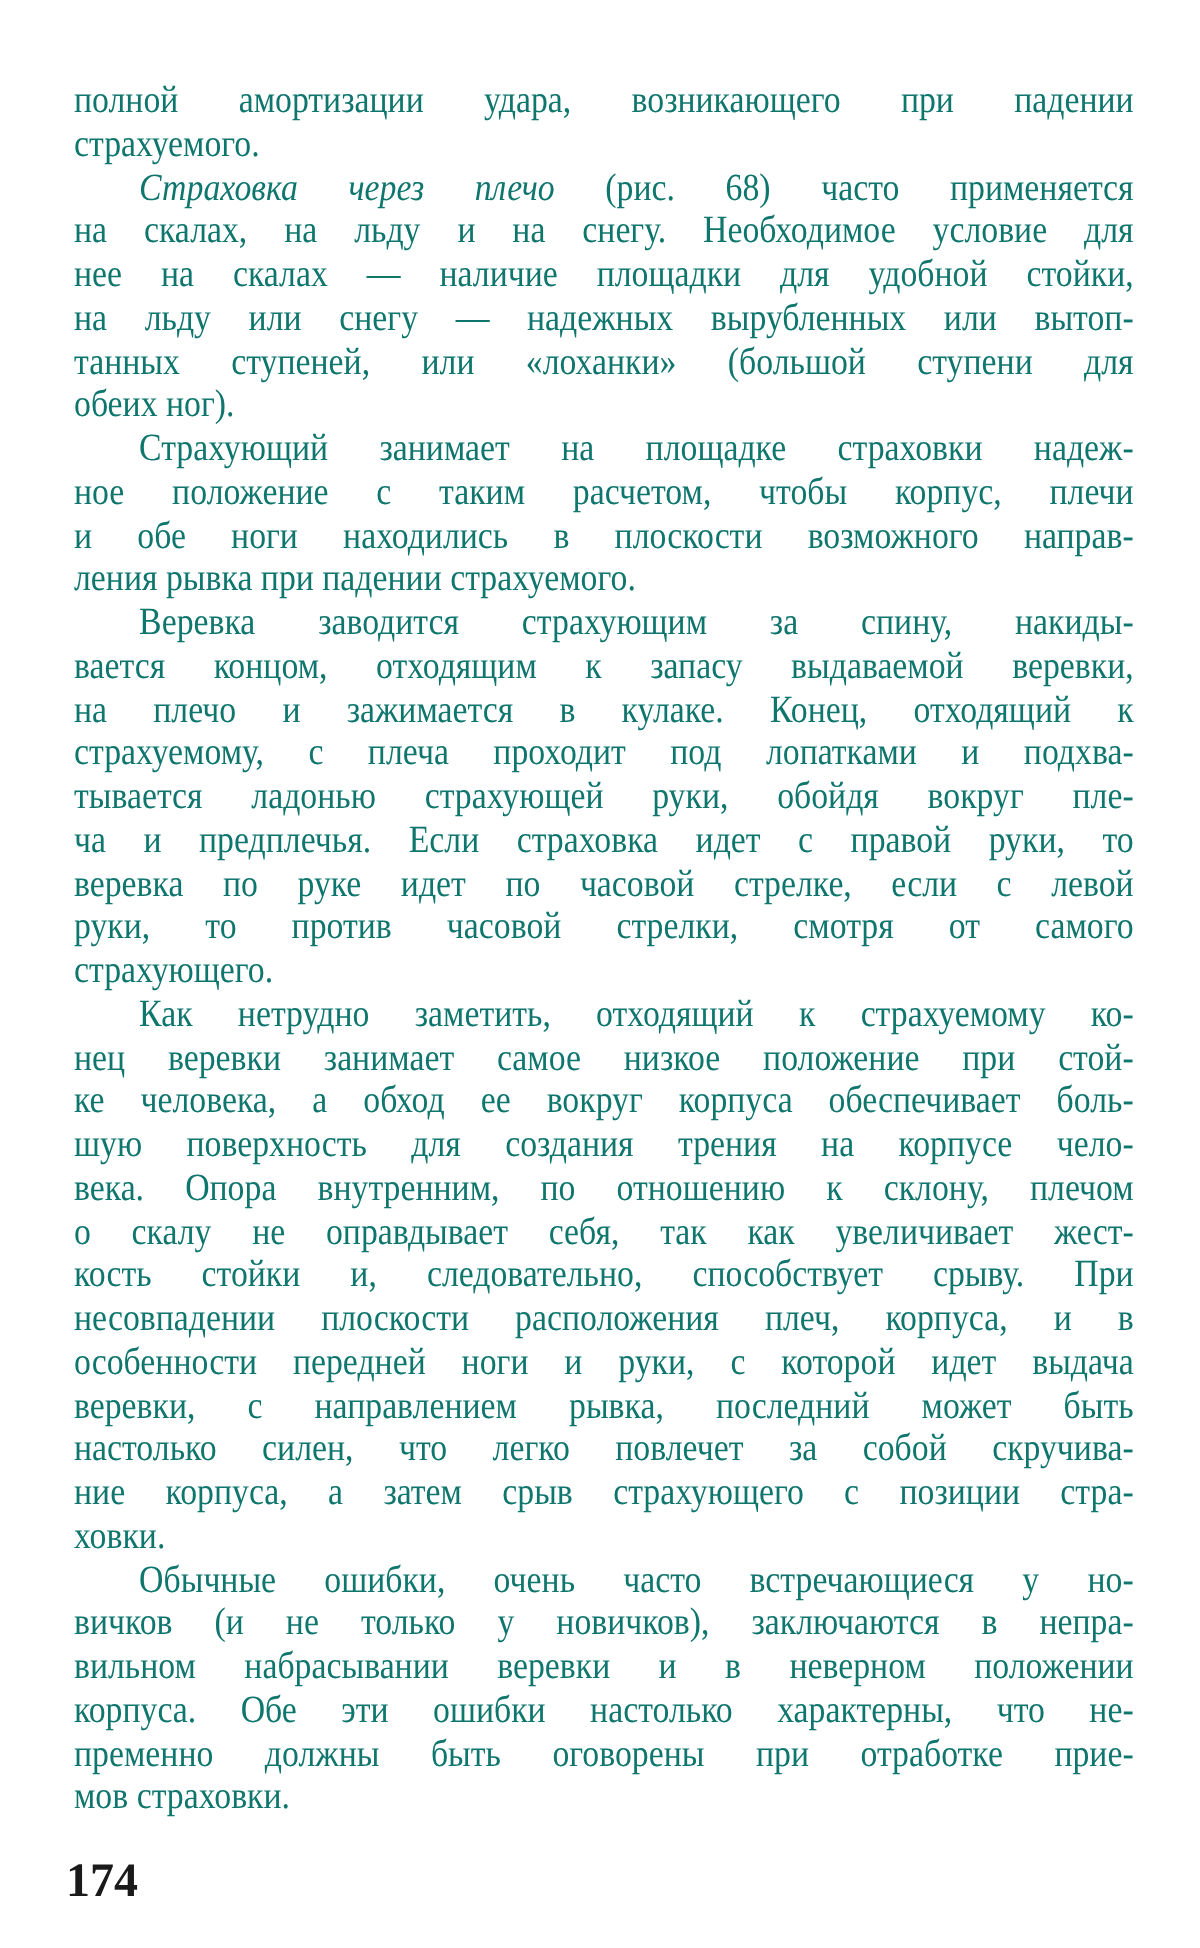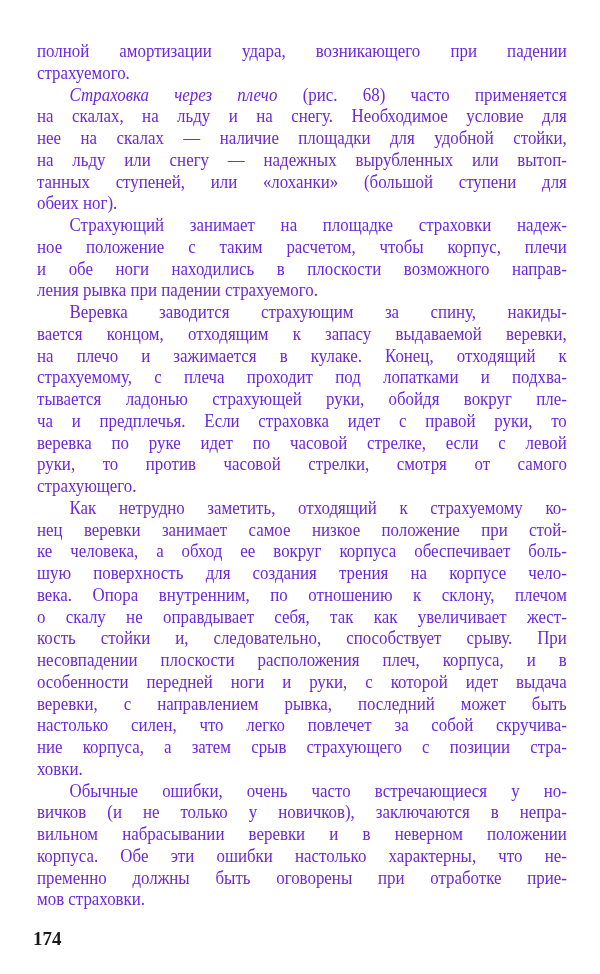--- a/index.html
+++ b/index.html
@@ -1,33 +1,33 @@
 <!DOCTYPE html>
 <html><head>
 <meta charset="utf-8">
 <style>
   html, body { margin: 0; padding: 0; background: #ffffff; }
   body { width: 600px; height: 974px; position: relative; overflow: hidden; }
   .page {
     position: absolute; left: 37px; top: 40px; width: 530px;
     font-family: "Liberation Serif", "DejaVu Serif", serif;
-    font-size: 19.2px; line-height: 21.75px; color: #6d28d9;
+    font-size: 19.2px; line-height: 21.75px; color: #0f766e;
   }
   .line {
     display: block; white-space: nowrap; text-align: justify;
     text-align-last: justify; height: 21.75px; overflow: visible;
     transform: scaleX(0.88); transform-origin: left center; width: 113.6%;
   }
   .line.last { text-align-last: left; }
   .line.indent { text-indent: 37px; }
   .italic { font-style: italic; }
   .page-number {
     position: absolute; left: 33px; top: 928px;
     font-family: "Liberation Serif", "DejaVu Serif", serif;
-    font-size: 19px; font-weight: bold; color: #1a1a1a;
+    font-size: 24px; font-weight: bold; color: #1a1a1a;
   }
 </style>
 </head>
 <body>
 
 <div class="page">
 
   <div>
     <span class="line">полной амортизации удара, возникающего при падении</span>
     <span class="line last">страхуемого.</span>

